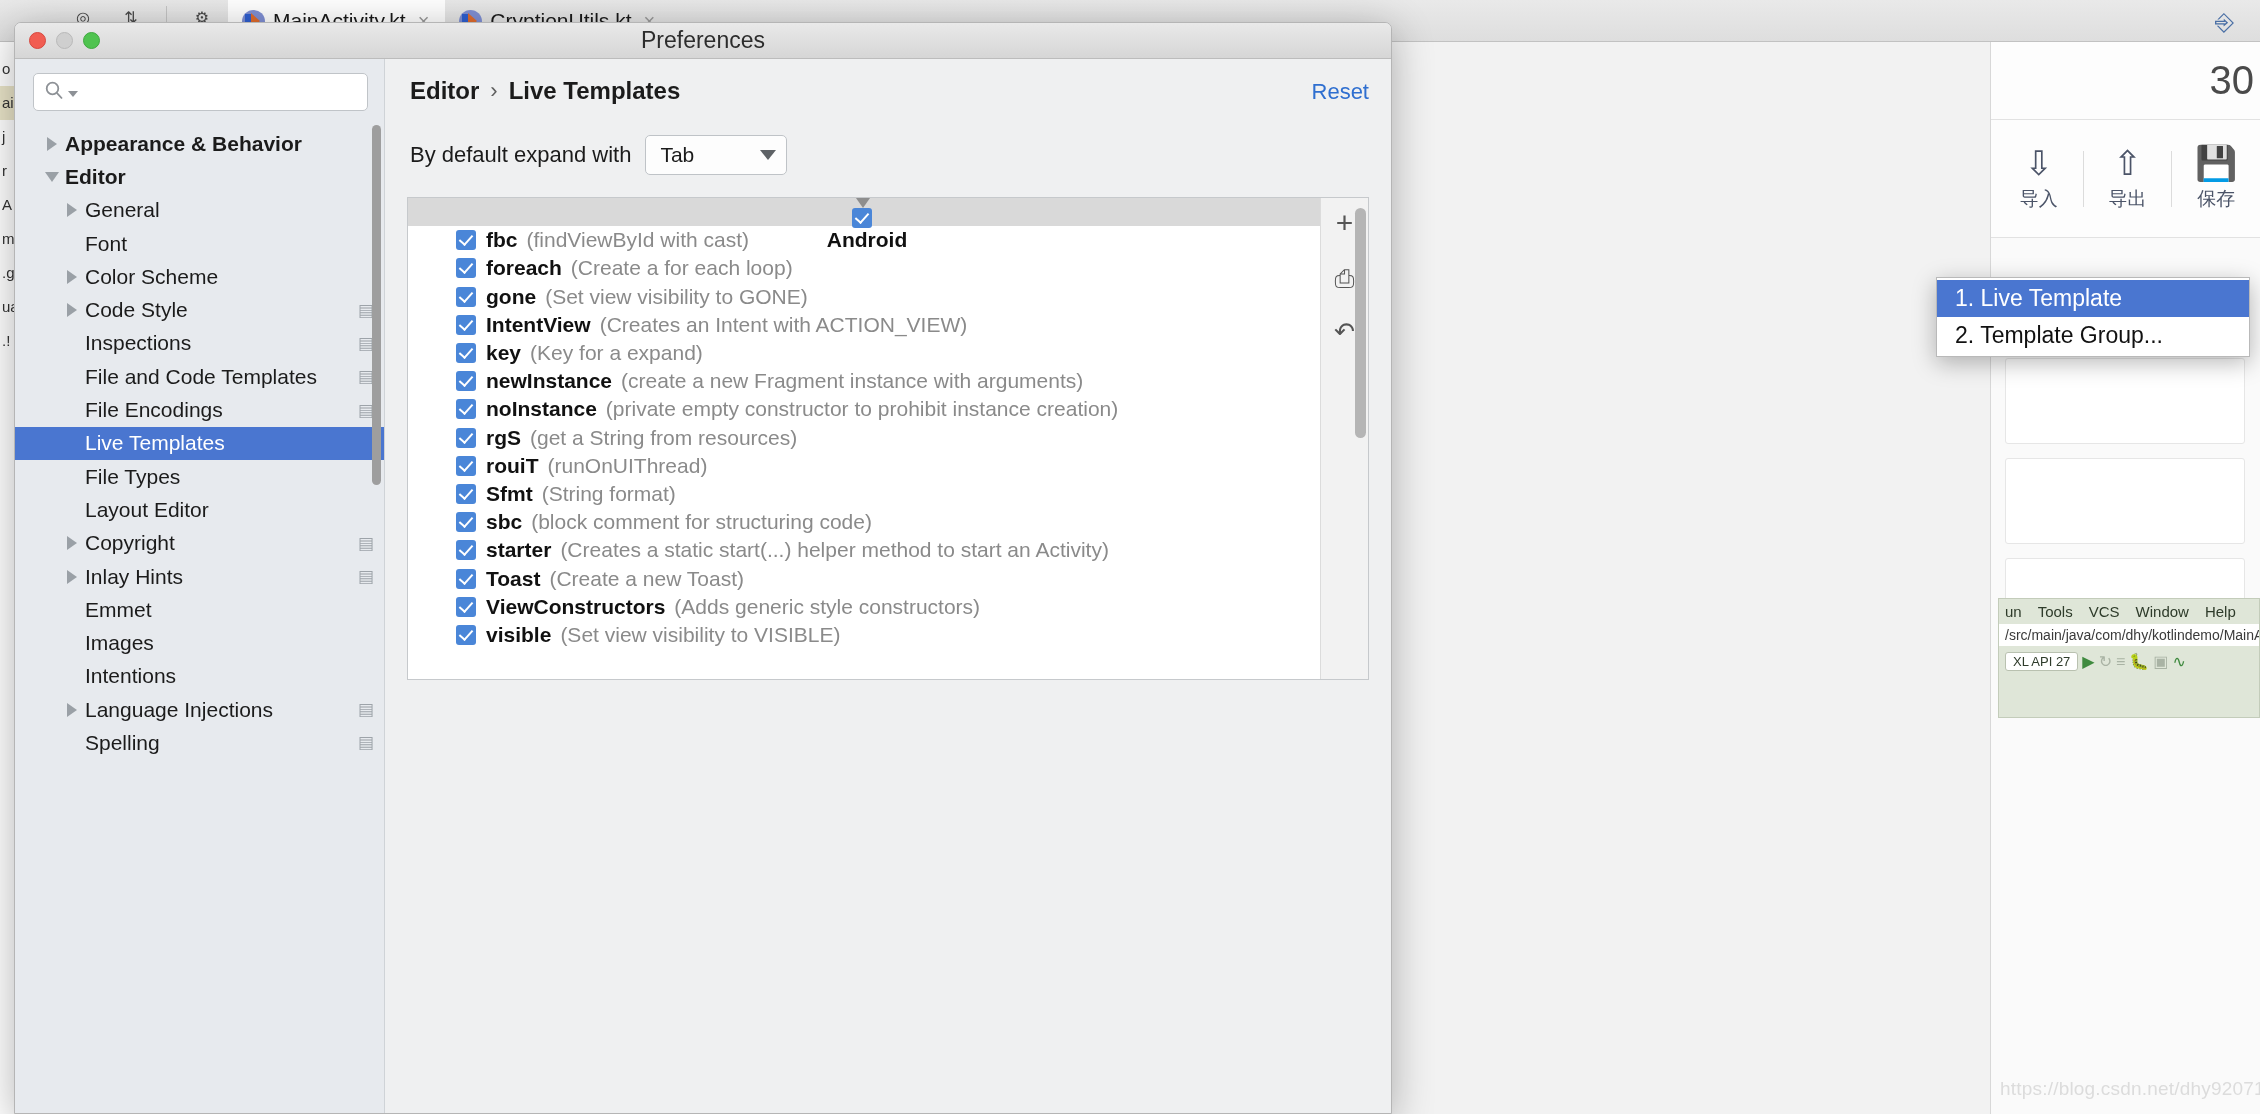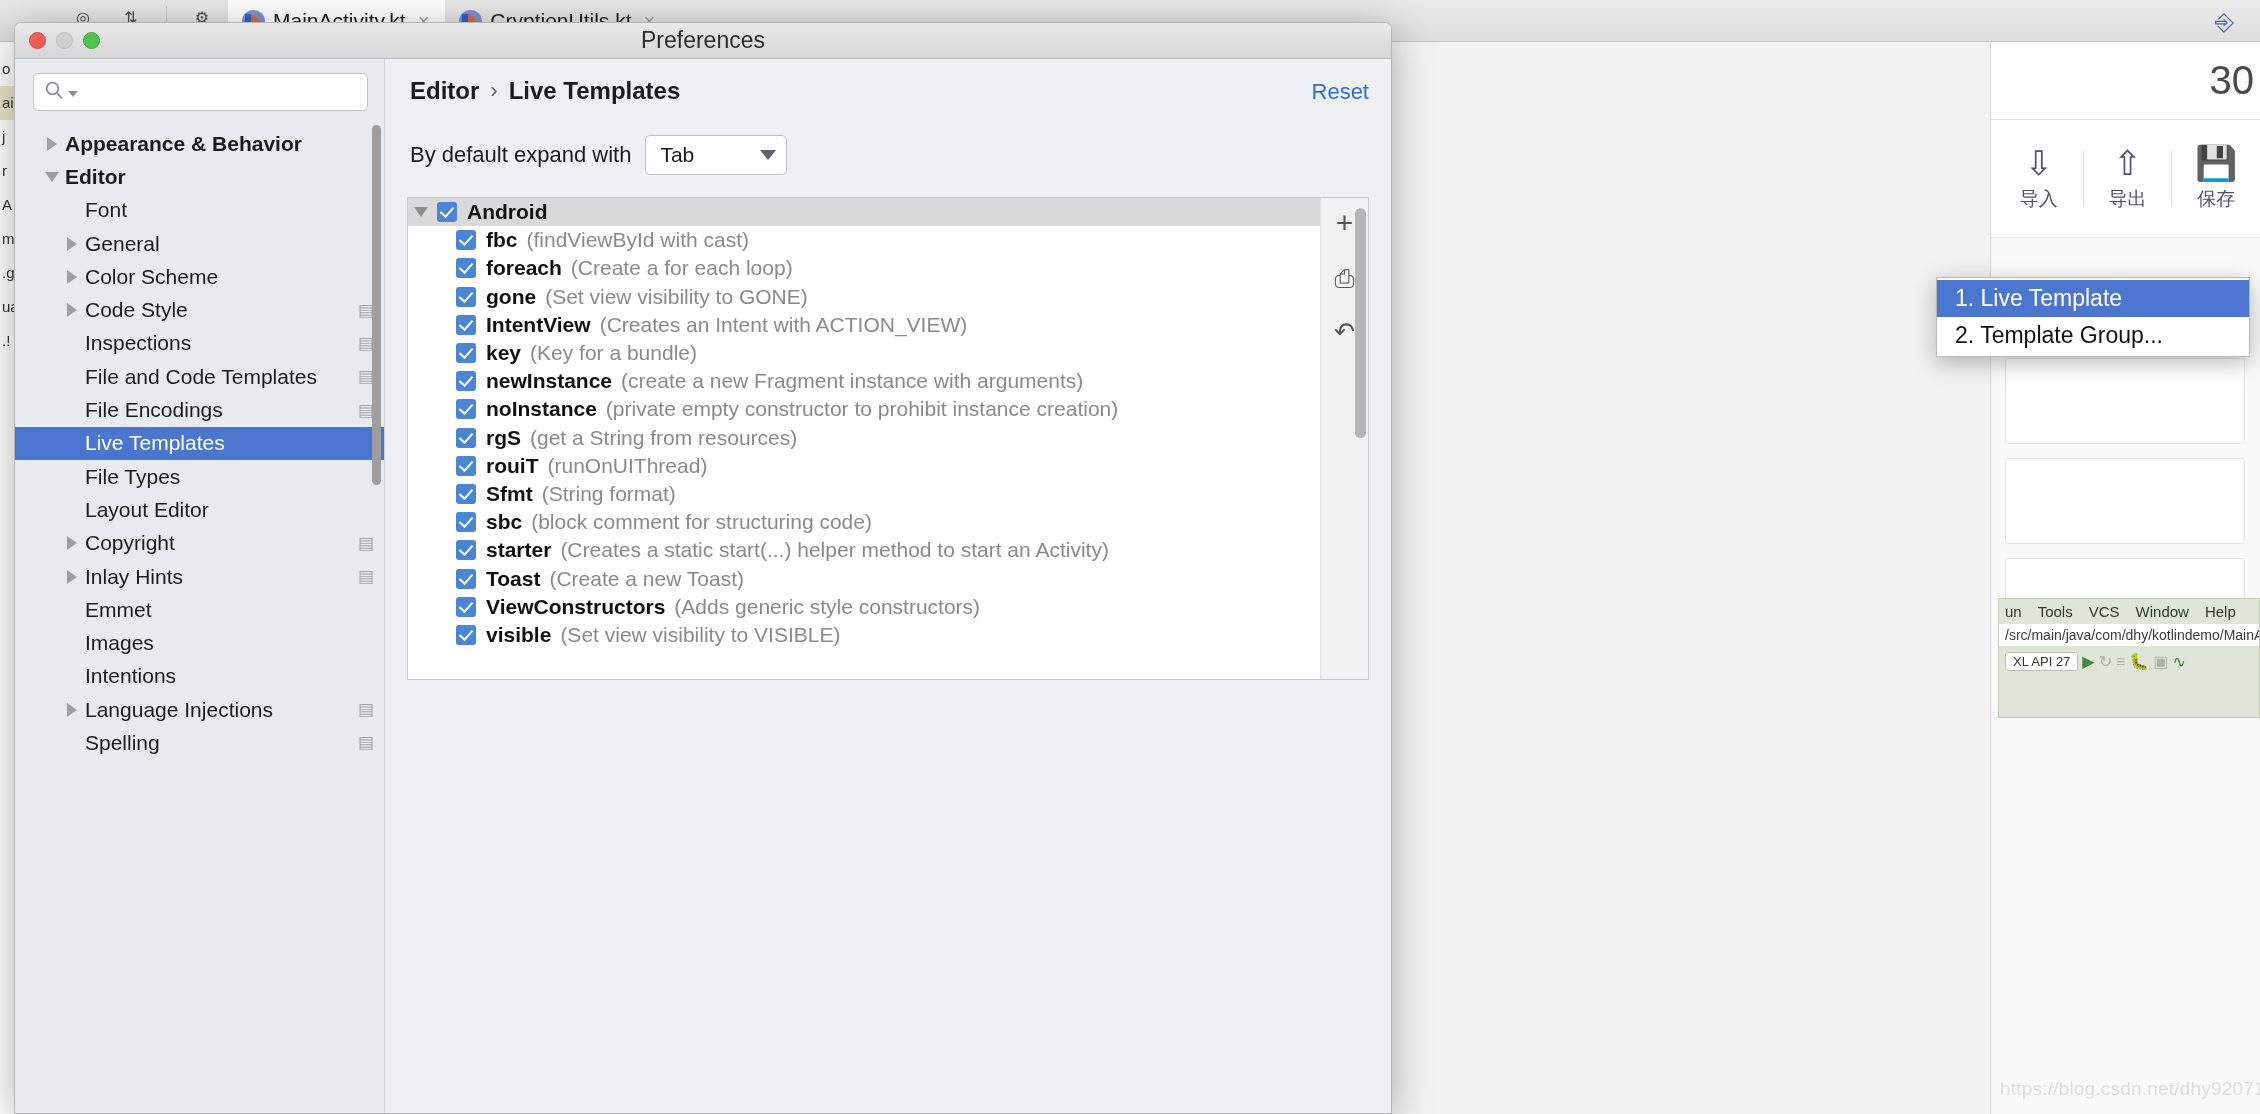--- a/index.html
+++ b/index.html
@@ -208,21 +208,21 @@
   .tmpl-panel {
     margin-top: 22px; height: 483px; position: relative;
     border: 1px solid #c6c9cc; background: #ffffff;
     display: flex;
   }
   .tmpl-list { flex: 1; overflow: hidden; position: relative; }
   .tmpl-row {
     display: flex; align-items: center; height: 28.2px;
     font-size: 21px; white-space: nowrap;
   }
-  .tmpl-row.group { background: #d9d9d9; padding-left: 6px; }
+  .tmpl-row.group { background: #d9d9d9; padding-left: 6px; flex-direction: column; }
   .tmpl-row.item { padding-left: 48px; }
   .tmpl-row .tri-d { width:0;height:0;border-left:7px solid transparent;border-right:7px solid transparent;border-top:10px solid #8e8e8e; margin-right: 9px; }
   .cb {
     width: 20px; height: 20px; border-radius: 3px; background: #4a86d8;
     position: relative; flex: 0 0 auto; margin-right: 10px;
   }
   .cb::after {
     content:""; position:absolute; left: 6px; top: 2px;
     width: 6px; height: 11px; border: solid #fff; border-width: 0 2.5px 2.5px 0;
     transform: rotate(42deg);
@@ -385,28 +385,28 @@
               </span>
               <span class="label">Appearance &amp; Behavior</span>
             </div>
             <div class="tree-row lvl0">
               <span class="arrow">
                 <span class="tri-d"></span>
               </span>
               <span class="label">Editor</span>
             </div>
             <div class="tree-row lvl1">
+              <span class="arrow">
+                <span class="tri-r"></span>
+              </span>
+              <span class="label">General</span>
+            </div>
+            <div class="tree-row lvl1">
               <span class="arrow"></span>
               <span class="label">Font</span>
-            </div>
-            <div class="tree-row lvl1">
-              <span class="arrow">
-                <span class="tri-r"></span>
-              </span>
-              <span class="label">General</span>
             </div>
             <div class="tree-row lvl1">
               <span class="arrow">
                 <span class="tri-r"></span>
               </span>
               <span class="label">Color Scheme</span>
             </div>
             <div class="tree-row lvl1">
               <span class="arrow">
                 <span class="tri-r"></span>
@@ -522,21 +522,21 @@
                 <span class="desc">(Set view visibility to GONE)</span>
               </div>
               <div class="tmpl-row item">
                 <span class="cb"></span>
                 <span class="abbr">IntentView</span>
                 <span class="desc">(Creates an Intent with ACTION_VIEW)</span>
               </div>
               <div class="tmpl-row item">
                 <span class="cb"></span>
                 <span class="abbr">key</span>
-                <span class="desc">(Key for a bundle)</span>
+                <span class="desc">(Key for a expand)</span>
               </div>
               <div class="tmpl-row item">
                 <span class="cb"></span>
                 <span class="abbr">newInstance</span>
                 <span class="desc">(create a new Fragment instance with arguments)</span>
               </div>
               <div class="tmpl-row item">
                 <span class="cb"></span>
                 <span class="abbr">noInstance</span>
                 <span class="desc">(private empty constructor to prohibit instance creation)</span>

